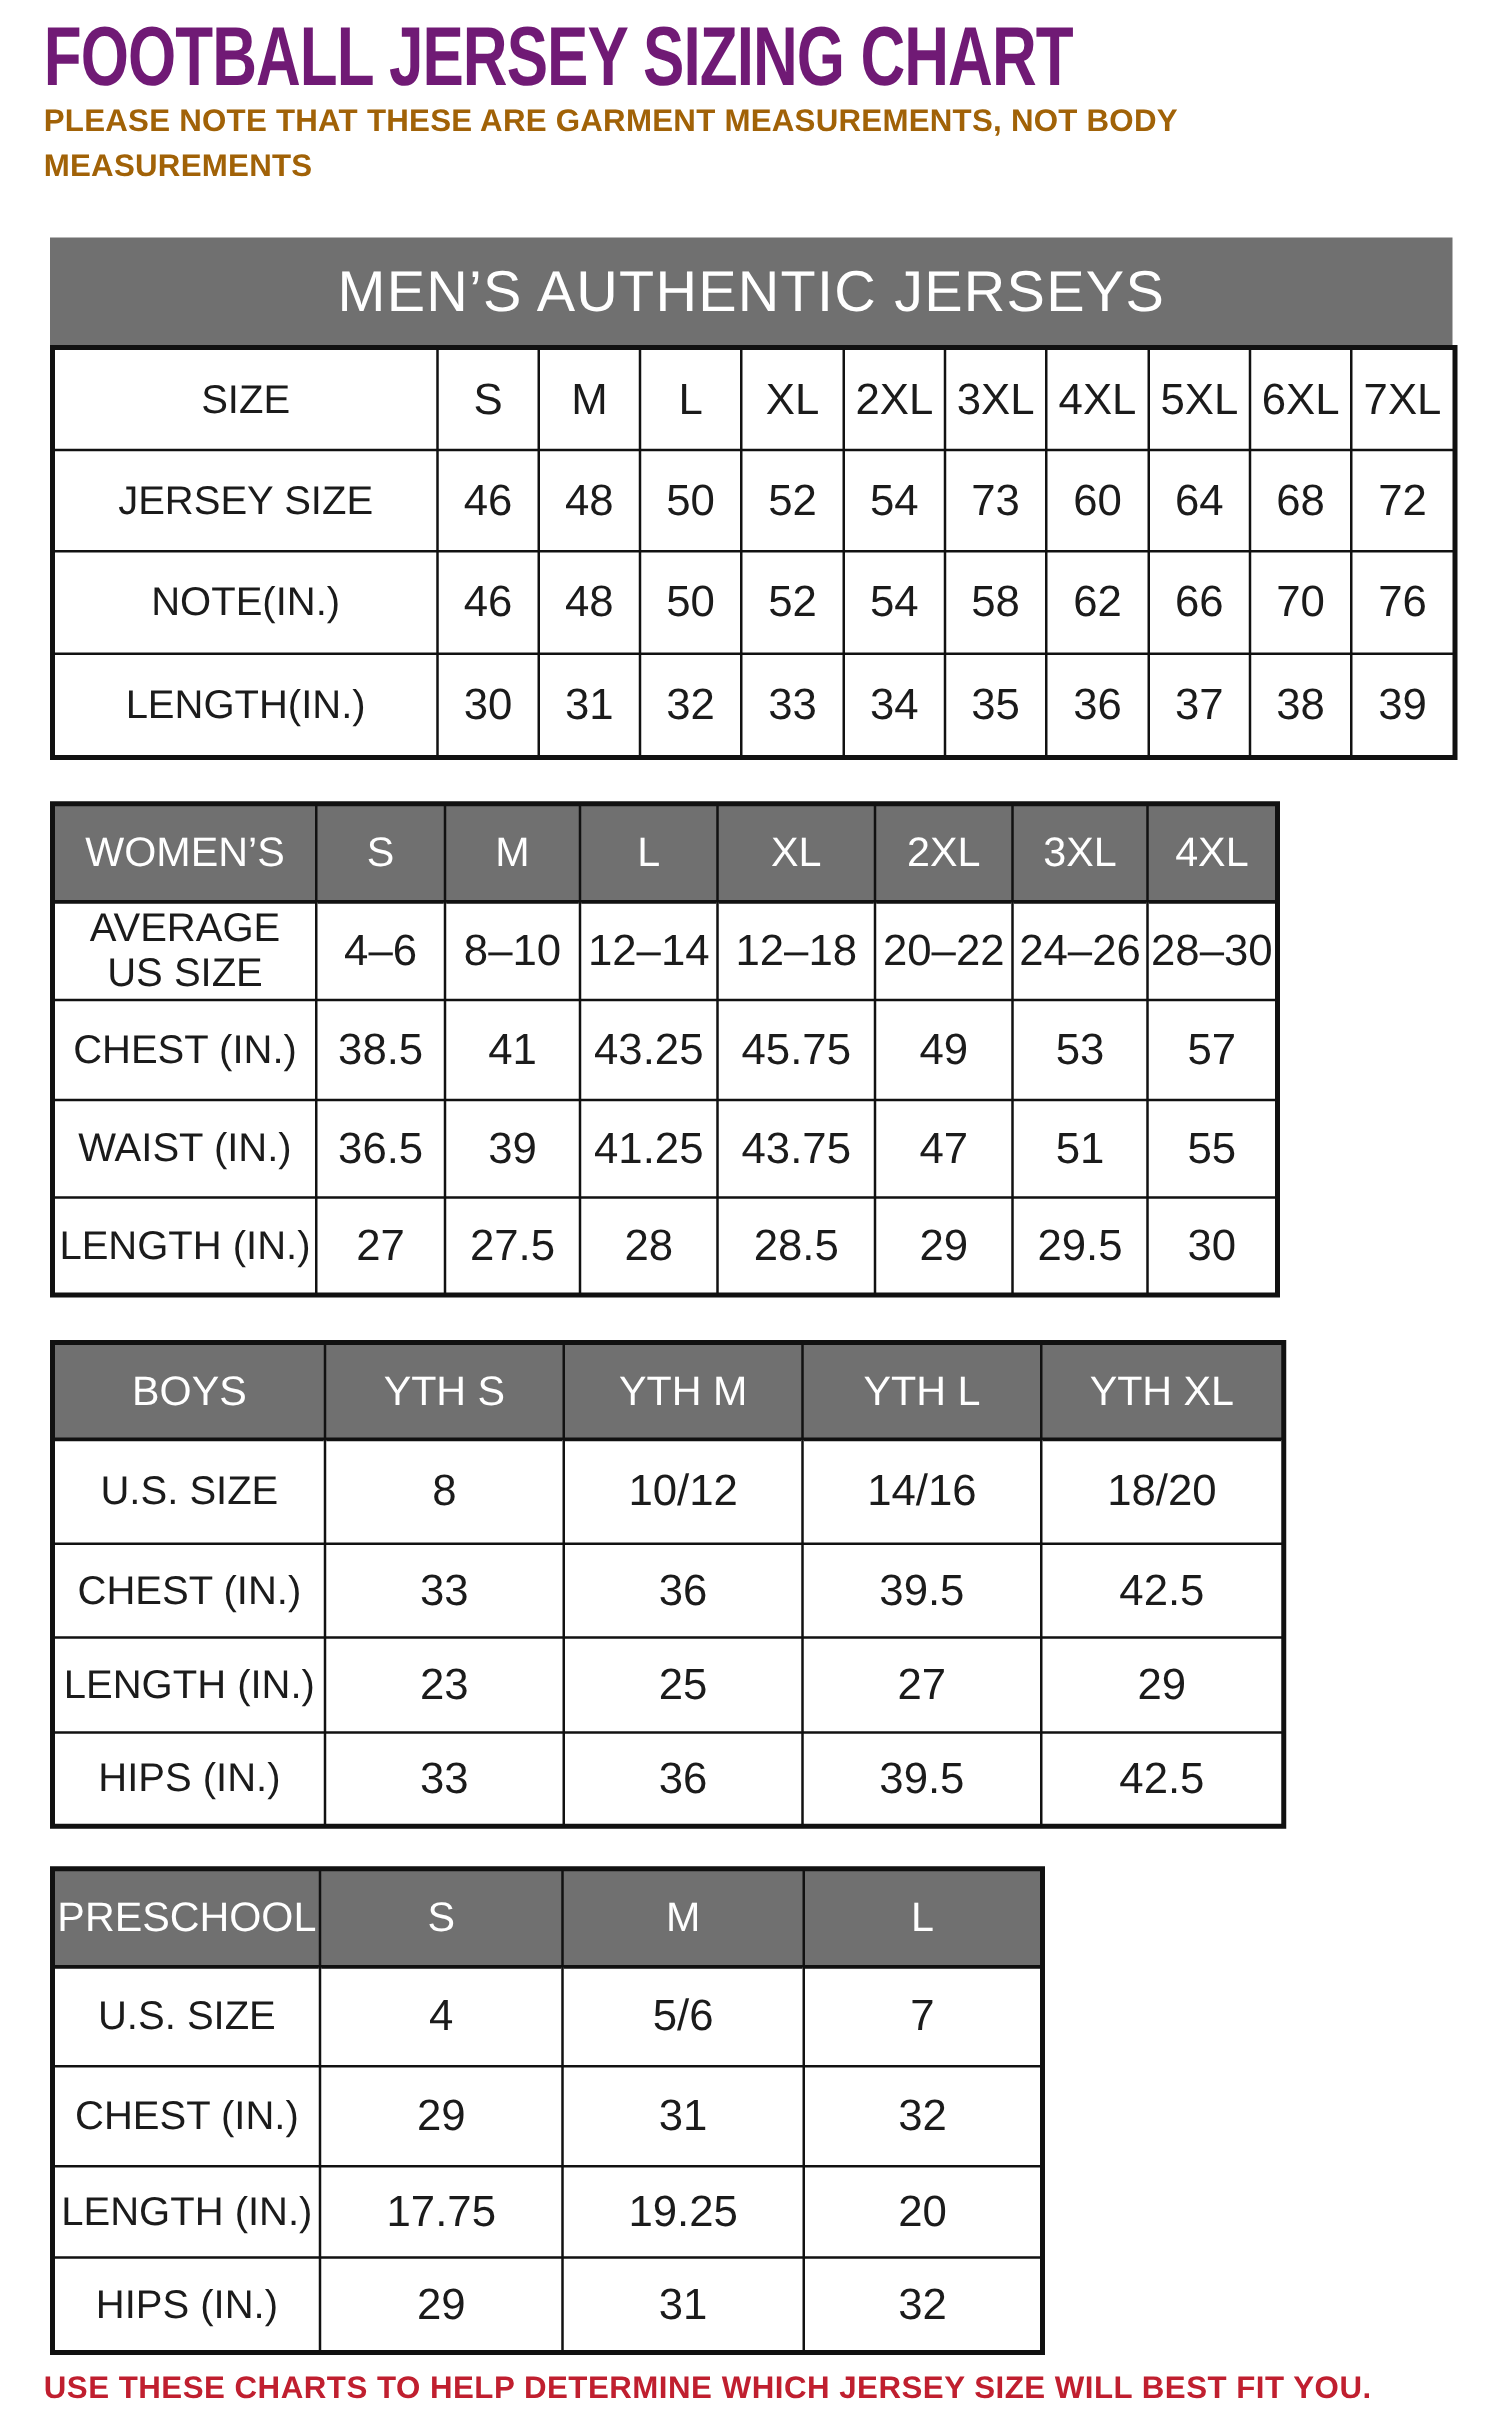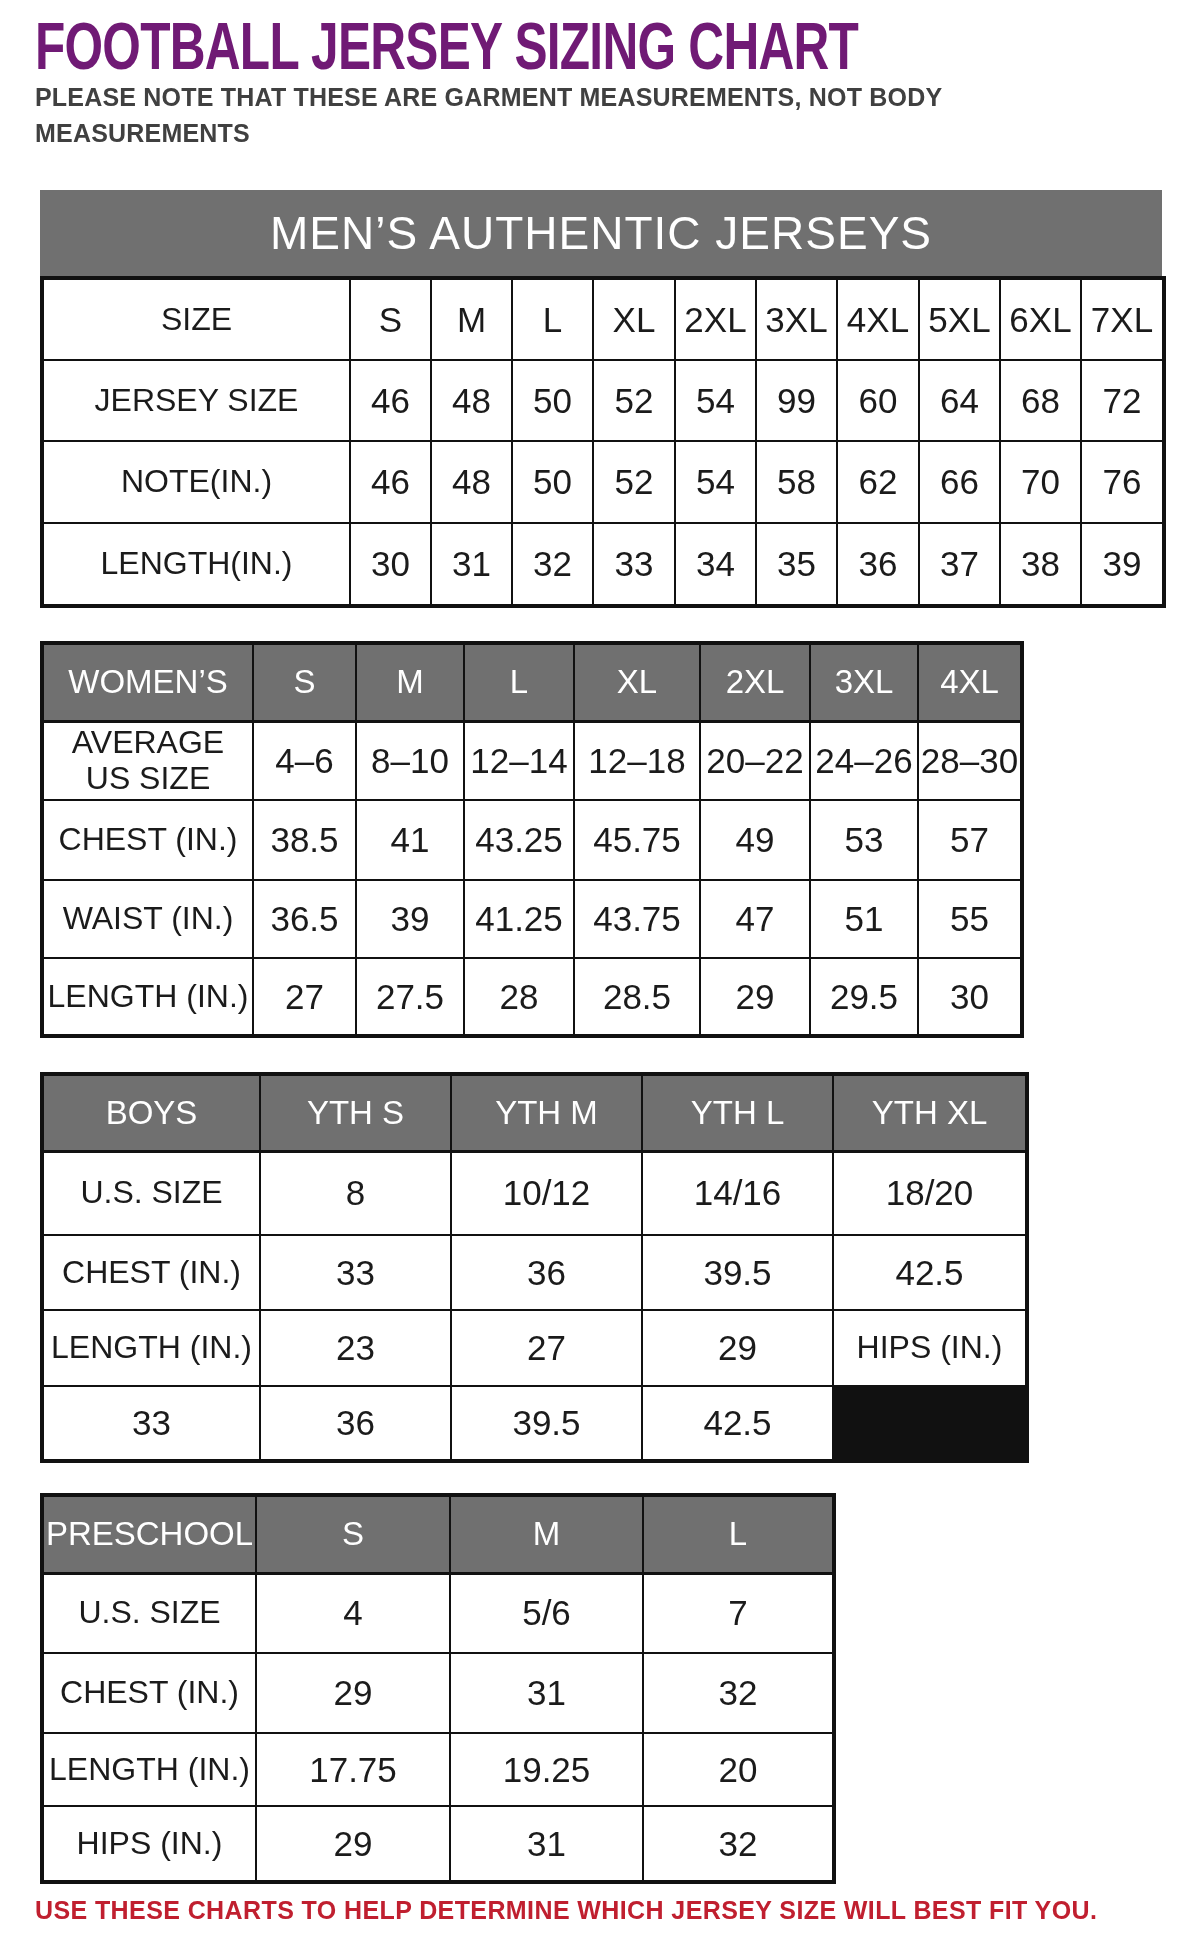--- a/index.html
+++ b/index.html
@@ -1,20 +1,20 @@
 <!DOCTYPE html>
 <html><head>
 <meta charset="utf-8">
 <style>
   html,body{margin:0;padding:0;background:#ffffff;}
   body{width:1200px;height:1942px;position:relative;font-family:"Liberation Sans",sans-serif;-webkit-font-smoothing:antialiased;}
   .page{position:relative;width:1200px;height:1942px;overflow:hidden;background:#fff;}
   .title{position:absolute;left:35px;top:12px;margin:0;font-size:67px;font-weight:bold;letter-spacing:-1px;color:#701a75;line-height:1.0;white-space:nowrap;}
   .condense{display:inline-block;transform:scaleX(0.74);transform-origin:left center;}
-  .subtitle{position:absolute;left:35px;top:80px;width:930px;margin:0;font-size:25px;font-weight:bold;line-height:1.42;color:#404040;letter-spacing:0.2px;}
+  .subtitle{position:absolute;left:35px;top:80px;width:930px;margin:0;font-size:25px;font-weight:bold;line-height:1.42;color:#a16207;letter-spacing:0.2px;}
   .footer-note{position:absolute;left:35px;top:1896px;width:1150px;margin:0;font-size:25px;font-weight:bold;color:#c01f2f;letter-spacing:0.4px;white-space:nowrap;}
   .tbl-bar{position:absolute;background:#707070;color:#ffffff;display:flex;align-items:center;justify-content:center;font-size:46px;letter-spacing:1px;white-space:nowrap;}
   .tbl-grid{position:absolute;display:grid;gap:2px;background:#111111;padding:4px;box-sizing:border-box;}
   .cell{background:#ffffff;display:flex;flex-direction:column;align-items:center;justify-content:center;text-align:center;color:#1b1b1b;font-size:35px;line-height:1.12;}
   .cell.lab{font-size:32px;}
   .cell.head{background:#707070;color:#ffffff;font-size:33px;box-shadow:0 3px 0 0 #111111;position:relative;z-index:1;}
 </style>
 </head>
 <body>
 
@@ -34,21 +34,21 @@
         <div class="cell">4XL</div>
         <div class="cell">5XL</div>
         <div class="cell">6XL</div>
         <div class="cell">7XL</div>
         <div class="cell lab">JERSEY SIZE</div>
         <div class="cell">46</div>
         <div class="cell">48</div>
         <div class="cell">50</div>
         <div class="cell">52</div>
         <div class="cell">54</div>
-        <div class="cell">99</div>
+        <div class="cell">73</div>
         <div class="cell">60</div>
         <div class="cell">64</div>
         <div class="cell">68</div>
         <div class="cell">72</div>
         <div class="cell lab">NOTE(IN.)</div>
         <div class="cell">46</div>
         <div class="cell">48</div>
         <div class="cell">50</div>
         <div class="cell">52</div>
         <div class="cell">54</div>
@@ -125,20 +125,21 @@
         <div class="cell">10/12</div>
         <div class="cell">14/16</div>
         <div class="cell">18/20</div>
         <div class="cell lab">CHEST (IN.)</div>
         <div class="cell">33</div>
         <div class="cell">36</div>
         <div class="cell">39.5</div>
         <div class="cell">42.5</div>
         <div class="cell lab">LENGTH (IN.)</div>
         <div class="cell">23</div>
+        <div class="cell">25</div>
         <div class="cell">27</div>
         <div class="cell">29</div>
         <div class="cell lab">HIPS (IN.)</div>
         <div class="cell">33</div>
         <div class="cell">36</div>
         <div class="cell">39.5</div>
         <div class="cell">42.5</div>
       </div>
       <div class="tbl-grid" style="left: 40px; top: 1493px; grid-template-columns: 211px 192px 191px 188px; grid-template-rows: 75px 78px 78px 71px 73px;">
         <div class="cell head lab">PRESCHOOL</div>

